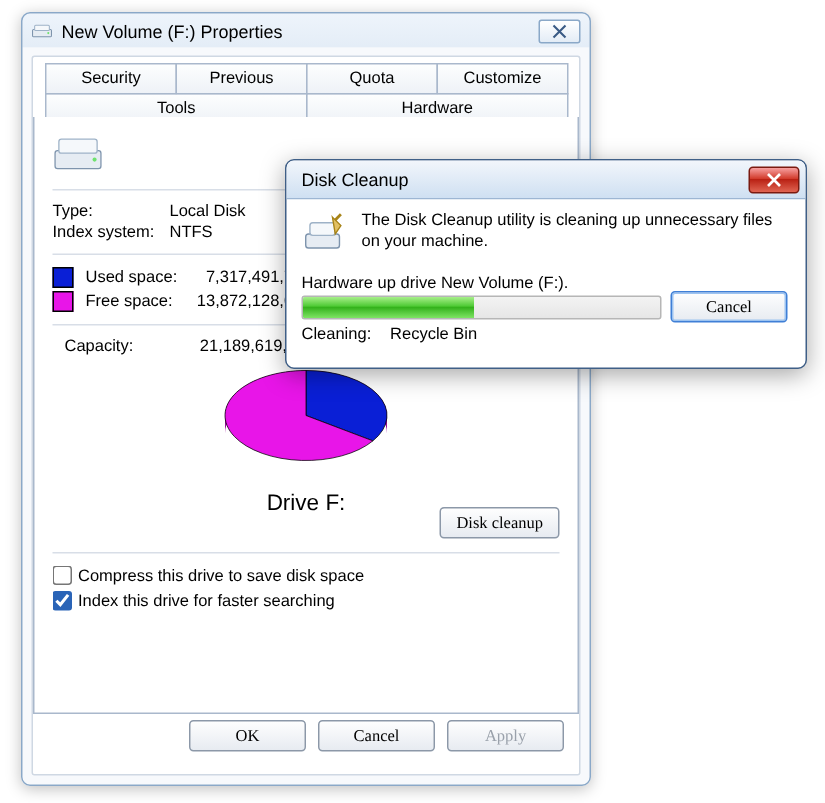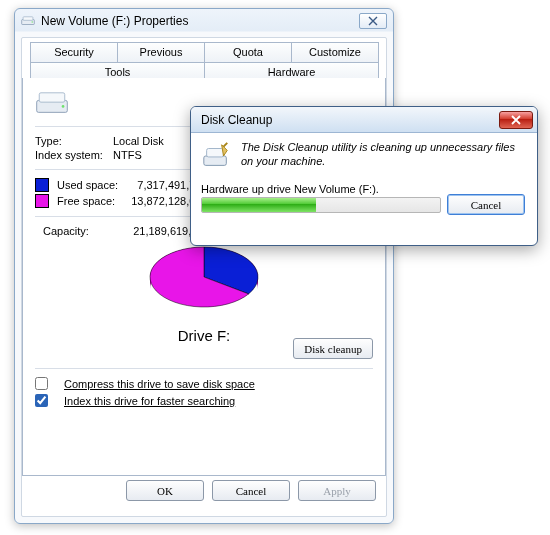--- a/index.html
+++ b/index.html
@@ -94,21 +94,21 @@
   .cleanbtn { position:absolute; right:12px; top:260px; }
 
   .btn {
     height:21px; min-width:78px; padding:0 10px;
     border:1px solid #8c98a8; border-radius:3px;
     background:linear-gradient(#fefefe,#e7ebf1);
     font:11px "Segoe UI"; color:#000;
   }
   .btn:disabled { color:#9aa1ab; }
 
-  .chk { display:flex; align-items:center; gap:16px; font-size:11px; margin:4px 0;text-decoration:underline;}
+  .chk { display:flex; align-items:center; gap:4px; font-size:11px; margin:4px 0;}
   .chk input { width:13px; height:13px; margin:0; accent-color:#2a64b7;}
 
   .dlg-btns {
     position:absolute; left:0; right:0; bottom:6px; height:30px;
     display:flex; gap:8px; justify-content:flex-end; padding:0 10px;
   }
 
   
   .modal {
     position:absolute; left:190px; top:106px;
@@ -126,21 +126,21 @@
   }
   .mtitle .t { flex:1; }
   .closebtn {
     width:34px; height:18px; border-radius:3px;
     background:linear-gradient(#f7a0a0,#d13a2a 45%,#b81f12 46%,#e06452);
     border:1px solid #7a1a10;
     display:flex; align-items:center; justify-content:center;
     color:#fff; font-weight:bold; font-size:11px;
   }
   .mbody { padding:8px 12px 8px 10px; position:relative; height:calc(100% - 26px);}
-  .mrow1 { display:flex; gap:10px; align-items:flex-start;font-style:italic; }
+  .mrow1 { display:flex; gap:10px; align-items:flex-start; }
   .mrow1 .txt { font-size:11px; line-height:1.25; }
   .broom { width:30px; height:30px; flex:0 0 30px; }
 
   .status { font-size:11px; margin-top:12px; }
   .pbar {
     height:16px; border:1px solid #b6b6b6; border-radius:2px;
     background:linear-gradient(#f3f3f3,#e6e6e6);
     position:relative; overflow:hidden; margin-top:2px; width:240px;
   }
   .pbar .fill {
@@ -273,15 +273,19 @@
         <path d="M22 4 L28 10 L24 16 Z" fill="#e2c063" stroke="#a88418"></path>
         <line x1="28" y1="2" x2="24" y2="6" stroke="#a88418" stroke-width="2"></line>
       </svg>
       <div class="txt">The Disk Cleanup utility is cleaning up unnecessary files on your machine.</div>
     </div>
 
     <div class="status">Hardware up drive New Volume (F:).</div>
     <div class="pbar">
       <div class="fill" id="pfill" style="width: 48%;"></div>
     </div>
+    <div class="cline">
+      <span class="cl">Cleaning:</span>
+      <span>Recycle Bin</span>
+    </div>
     <button class="btn cancelbtn" style="border-color:#3f7fd6; box-shadow:0 0 0 1px #9cc3f0 inset;">Cancel</button>
   </div>
 </div>
 
 </body></html>

